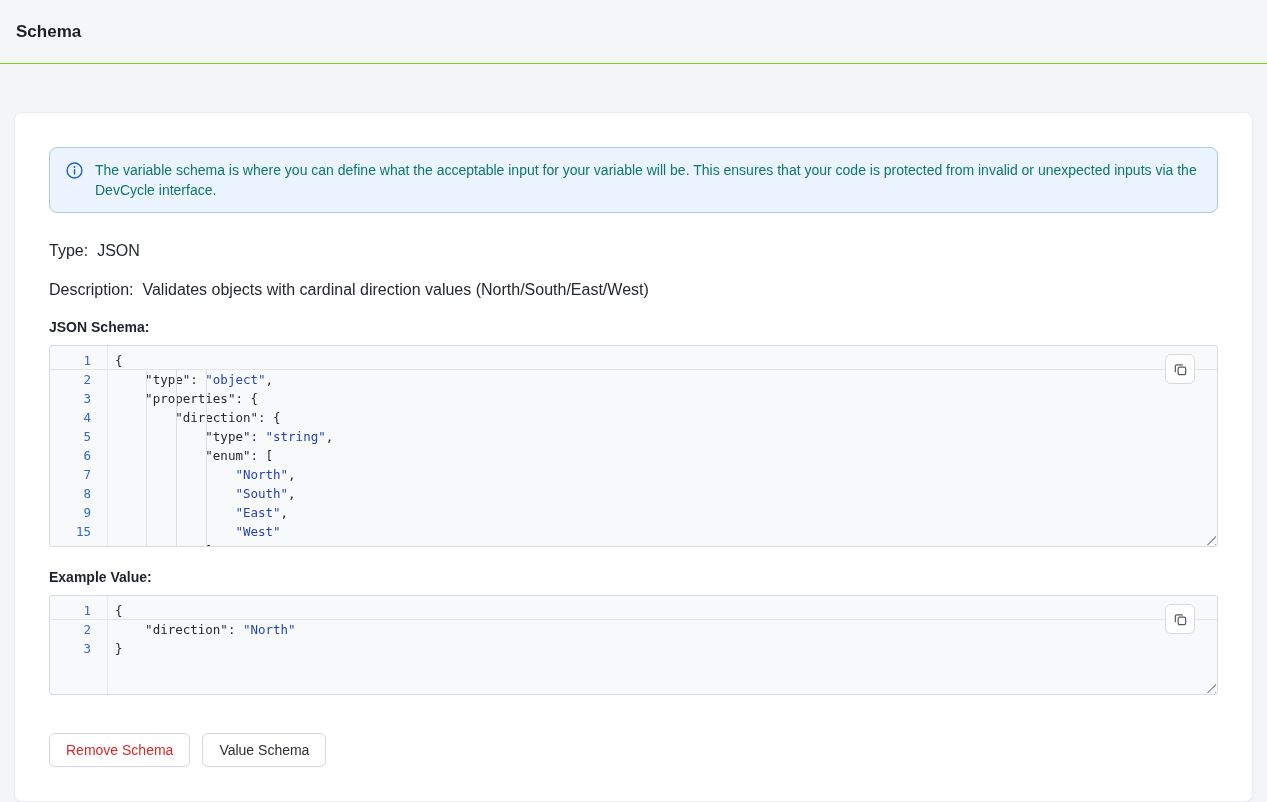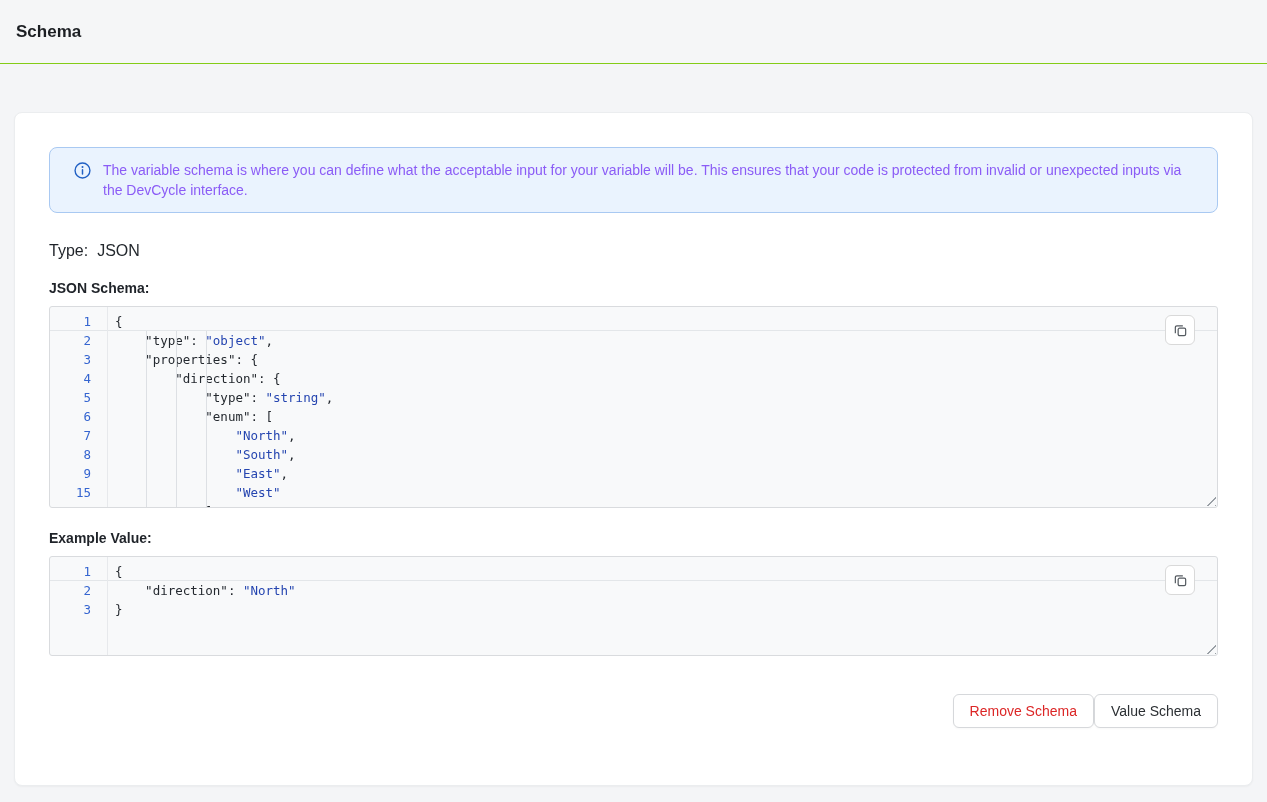--- a/index.html
+++ b/index.html
@@ -20,21 +20,21 @@
   .card {
     margin: 48px 14px 0; background: #ffffff;
     border: 1px solid #ebedef; border-radius: 8px;
     padding: 34px; box-shadow: 0 1px 2px rgba(0,0,0,.04);
     min-height: 674px;
   }
 
   .alert {
     display: flex; align-items: flex-start; gap: 12px;
     background: #eaf3fe; border: 1px solid #a9c9f2; border-radius: 8px;
-    padding: 12px 24px; color: #8b5cf6;
+    padding: 12px 16px; color: #0f766e;
     font-size: 14px; line-height: 20px; margin-bottom: 28px;
   }
   .alert .info-icon { flex: 0 0 auto; margin-top: 2px; line-height: 0; }
 
   .field-row { font-size: 16px; line-height: 20px; margin-bottom: 19px; }
   .field-label { font-weight: 500; margin-right: 9px; color: #1f2329; }
   .field-value { color: #24292e; }
   .section-label { font-size: 14px; font-weight: 700; margin-bottom: 10px; }
   .section-label.example { margin-top: 22px; }
 
@@ -69,21 +69,21 @@
     background: #fff; border: 1px solid #d9d9d9; border-radius: 6px;
     display: flex; align-items: center; justify-content: center;
     cursor: pointer; padding: 0;
   }
   .resize-grip {
     position: absolute; right: 1px; bottom: 1px; width: 13px; height: 13px;
     background: repeating-linear-gradient(135deg, transparent 0 2px, #9aa0a6 2px 3.2px, transparent 3.2px 5px);
     clip-path: polygon(100% 0, 100% 100%, 0 100%);
   }
 
-  .actions { display: flex; justify-content: flex-end; margin-top: 38px; }
+  .actions { display: flex; gap: 12px; margin-top: 38px; }
   .btn {
     height: 34px; padding: 0 16px; background: #fff;
     border: 1px solid #d6d8db; border-radius: 6px;
     font-size: 14px; font-family: inherit; cursor: pointer;
     box-shadow: 0 1px 2px rgba(0,0,0,.03);
   }
   .btn-danger { color: #dc2626; }
   .btn-default { color: #2b2f33; }
 </style>
 </head>
@@ -103,20 +103,23 @@
         <rect x="7.3" y="6.7" width="1.4" height="5.2" rx="0.7" fill="#2160c4"></rect>
       </svg>
     </span>
     <span class="alert-text">The variable schema is where you can define what the acceptable input for your variable will be. This ensures that your code is protected from invalid or unexpected inputs via the DevCycle interface.</span>
   </div>
 
   <div class="field-row">
     <span class="field-label">Type:</span><span class="field-value">JSON</span>
   </div>
 
+  <div class="field-row">
+    <span class="field-label">Description:</span><span class="field-value">Validates objects with cardinal direction values (North/South/East/West)</span>
+  </div>
 
   <div class="section-label">JSON Schema:</div>
 
   <div class="editor editor-schema">
     <div class="gutter-border"></div>
     <div class="indent-guides">
       <i style="left:4ch"></i>
         <i style="left:8ch"></i>
         <i style="left:12ch"></i>
     </div>

